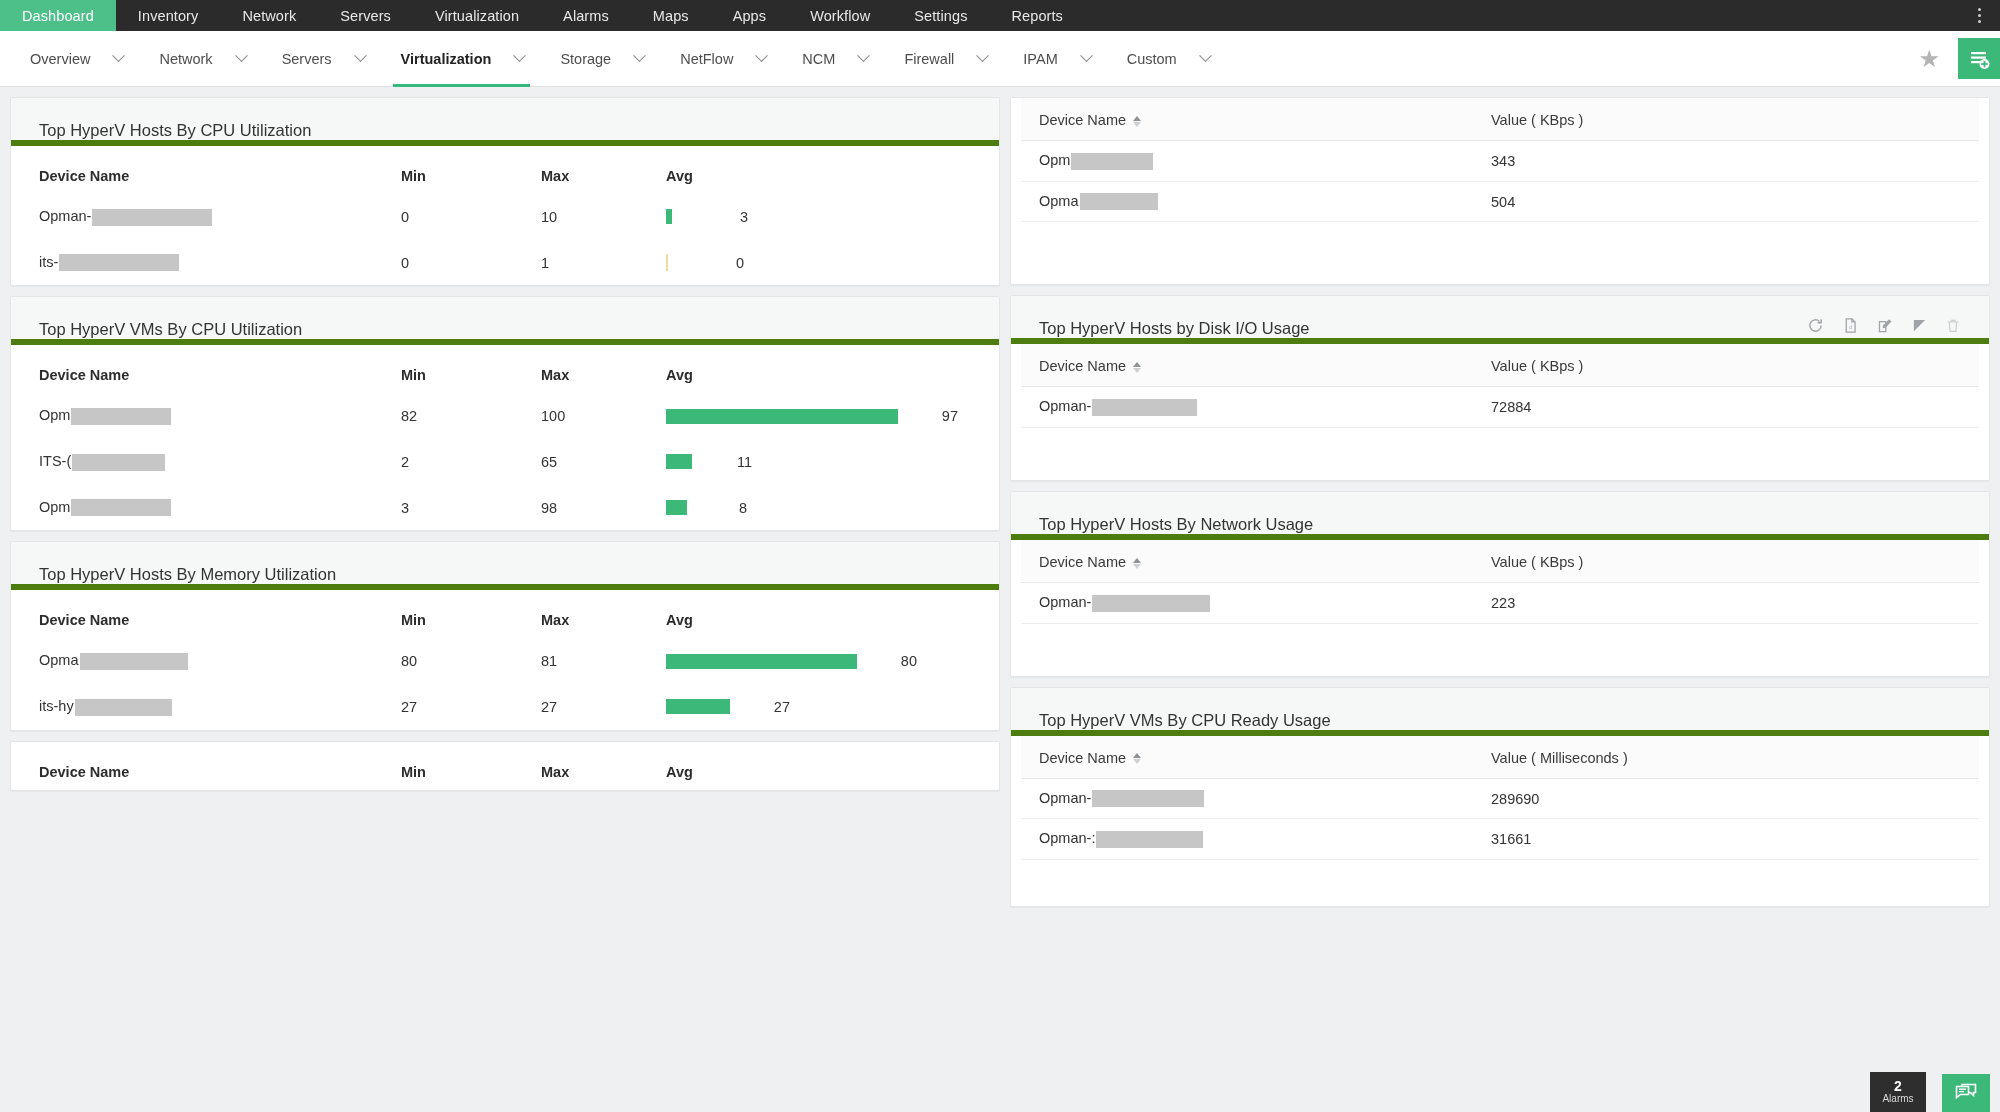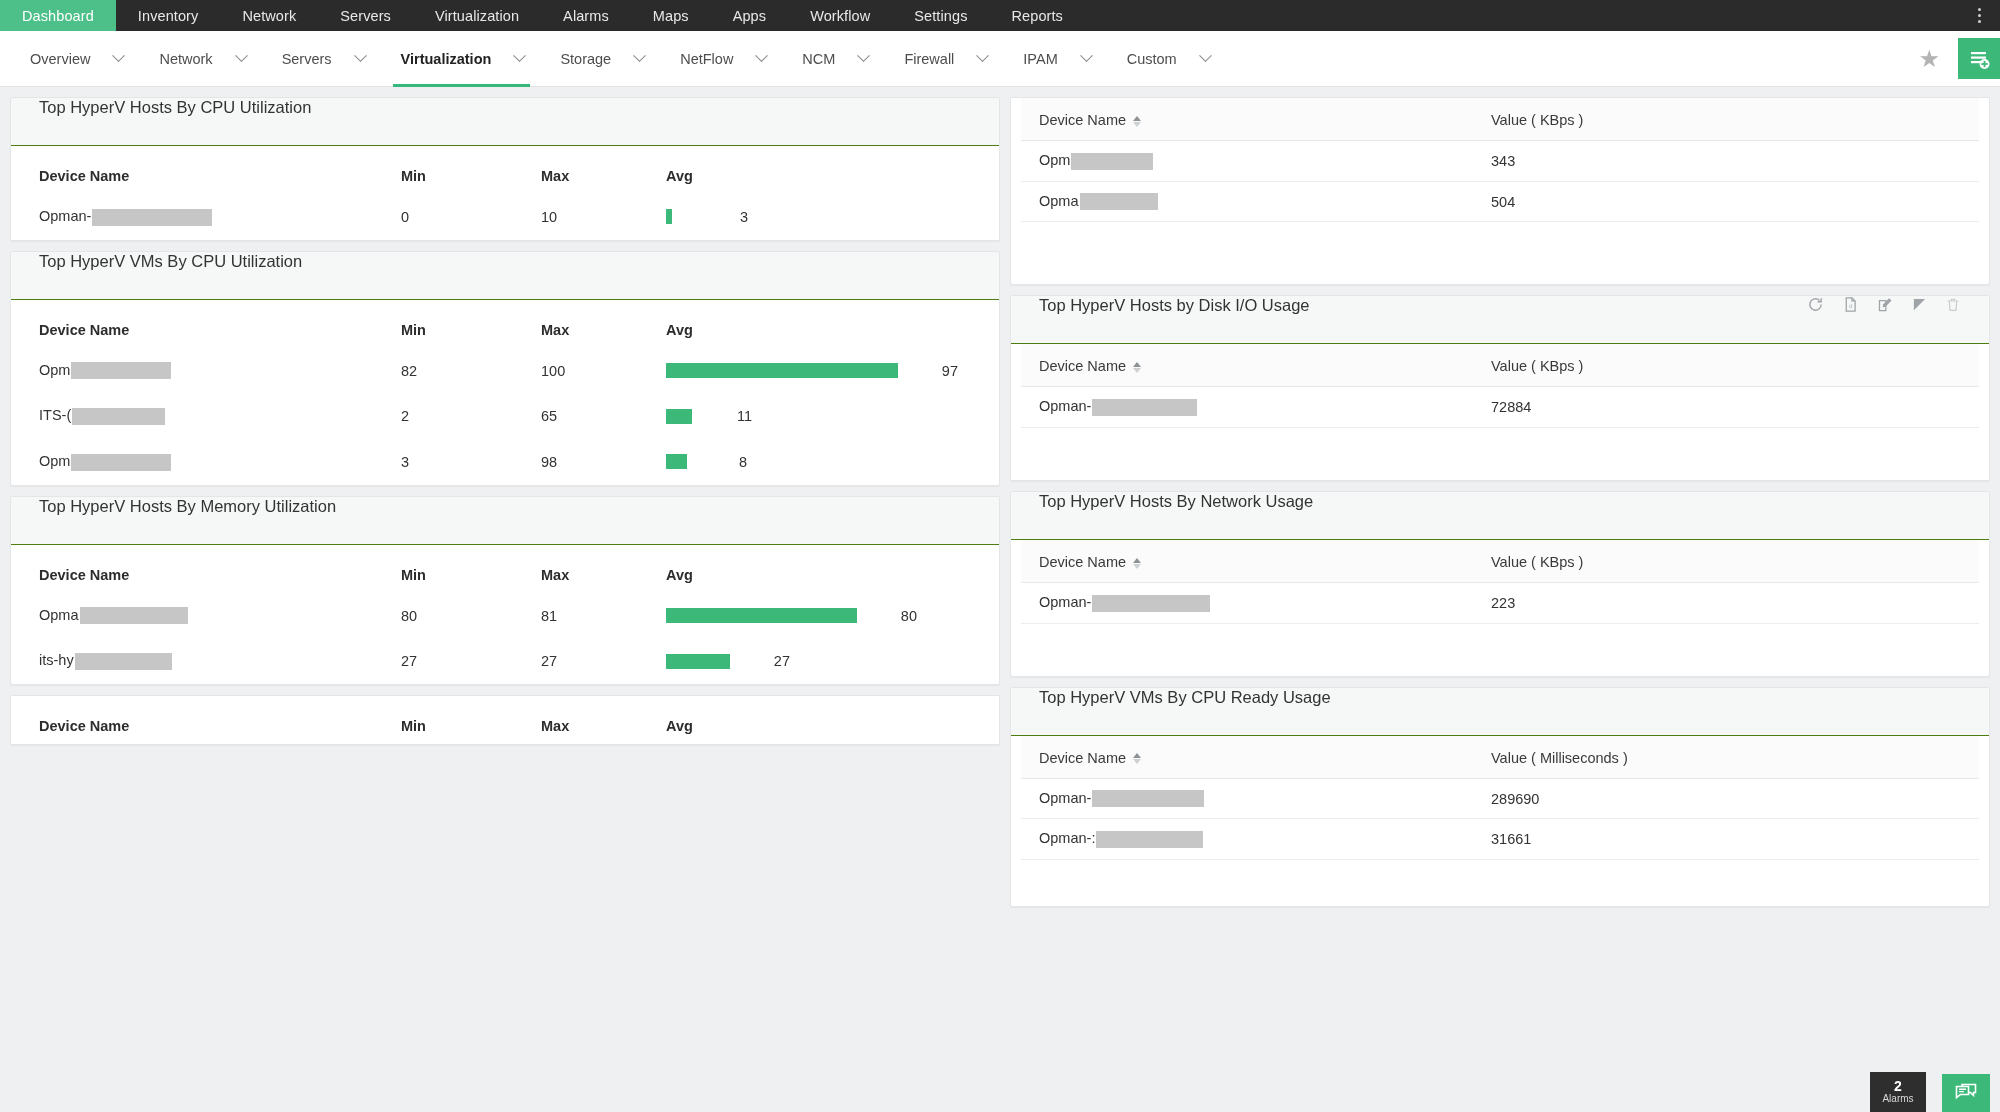--- a/index.html
+++ b/index.html
@@ -99,23 +99,23 @@
 
   .widget {
     background: #ffffff;
     border: 1px solid #e3e5e6;
     border-radius: 2px;
     box-shadow: 0 1px 1px rgba(0,0,0,.04);
     overflow: hidden;
   }
   .widget-head {
     background: #f6f7f7;
-    border-bottom: 1px solid #4d7c0f;
+    border-bottom: 6px solid #4d7c0f;
     height: 48px;
-    display: flex; align-items: flex-start;
+    display: flex; align-items: flex-end;
     padding: 0 28px;
   }
   .widget-title {
     font-size: 16.5px; color: #333; font-weight: normal;
   }
   .widget-tools {
     margin-left: auto; display: flex; align-items: center; gap: 18px;
   }
   .tool-icon { cursor: pointer; display: block; color: #9ea4a7; }
 
@@ -313,20 +313,31 @@
         </thead>
         <tbody>
           <tr>
             <td class="c-name"><span>Opman-</span><span class="redact" style="width:120px"></span></td>
             <td class="c-min">0</td>
             <td class="c-max">10</td>
             <td class="c-avg">
               <div class="bar-wrap">
                 <span class="bar" style="width:6px"></span>
                 <span class="bar-val" style="margin-left:34px">3</span>
+              </div>
+            </td>
+          </tr>
+          <tr>
+            <td class="c-name"><span>its-</span><span class="redact" style="width:120px"></span></td>
+            <td class="c-min">0</td>
+            <td class="c-max">1</td>
+            <td class="c-avg">
+              <div class="bar-wrap">
+                <span class="bar zero"></span>
+                <span class="bar-val" style="margin-left:34px">0</span>
               </div>
             </td>
           </tr>
         </tbody>
       </table>
     </div>
 
     <div class="widget">
       <div class="widget-head">
         <div class="widget-title">Top HyperV VMs By CPU Utilization</div>

